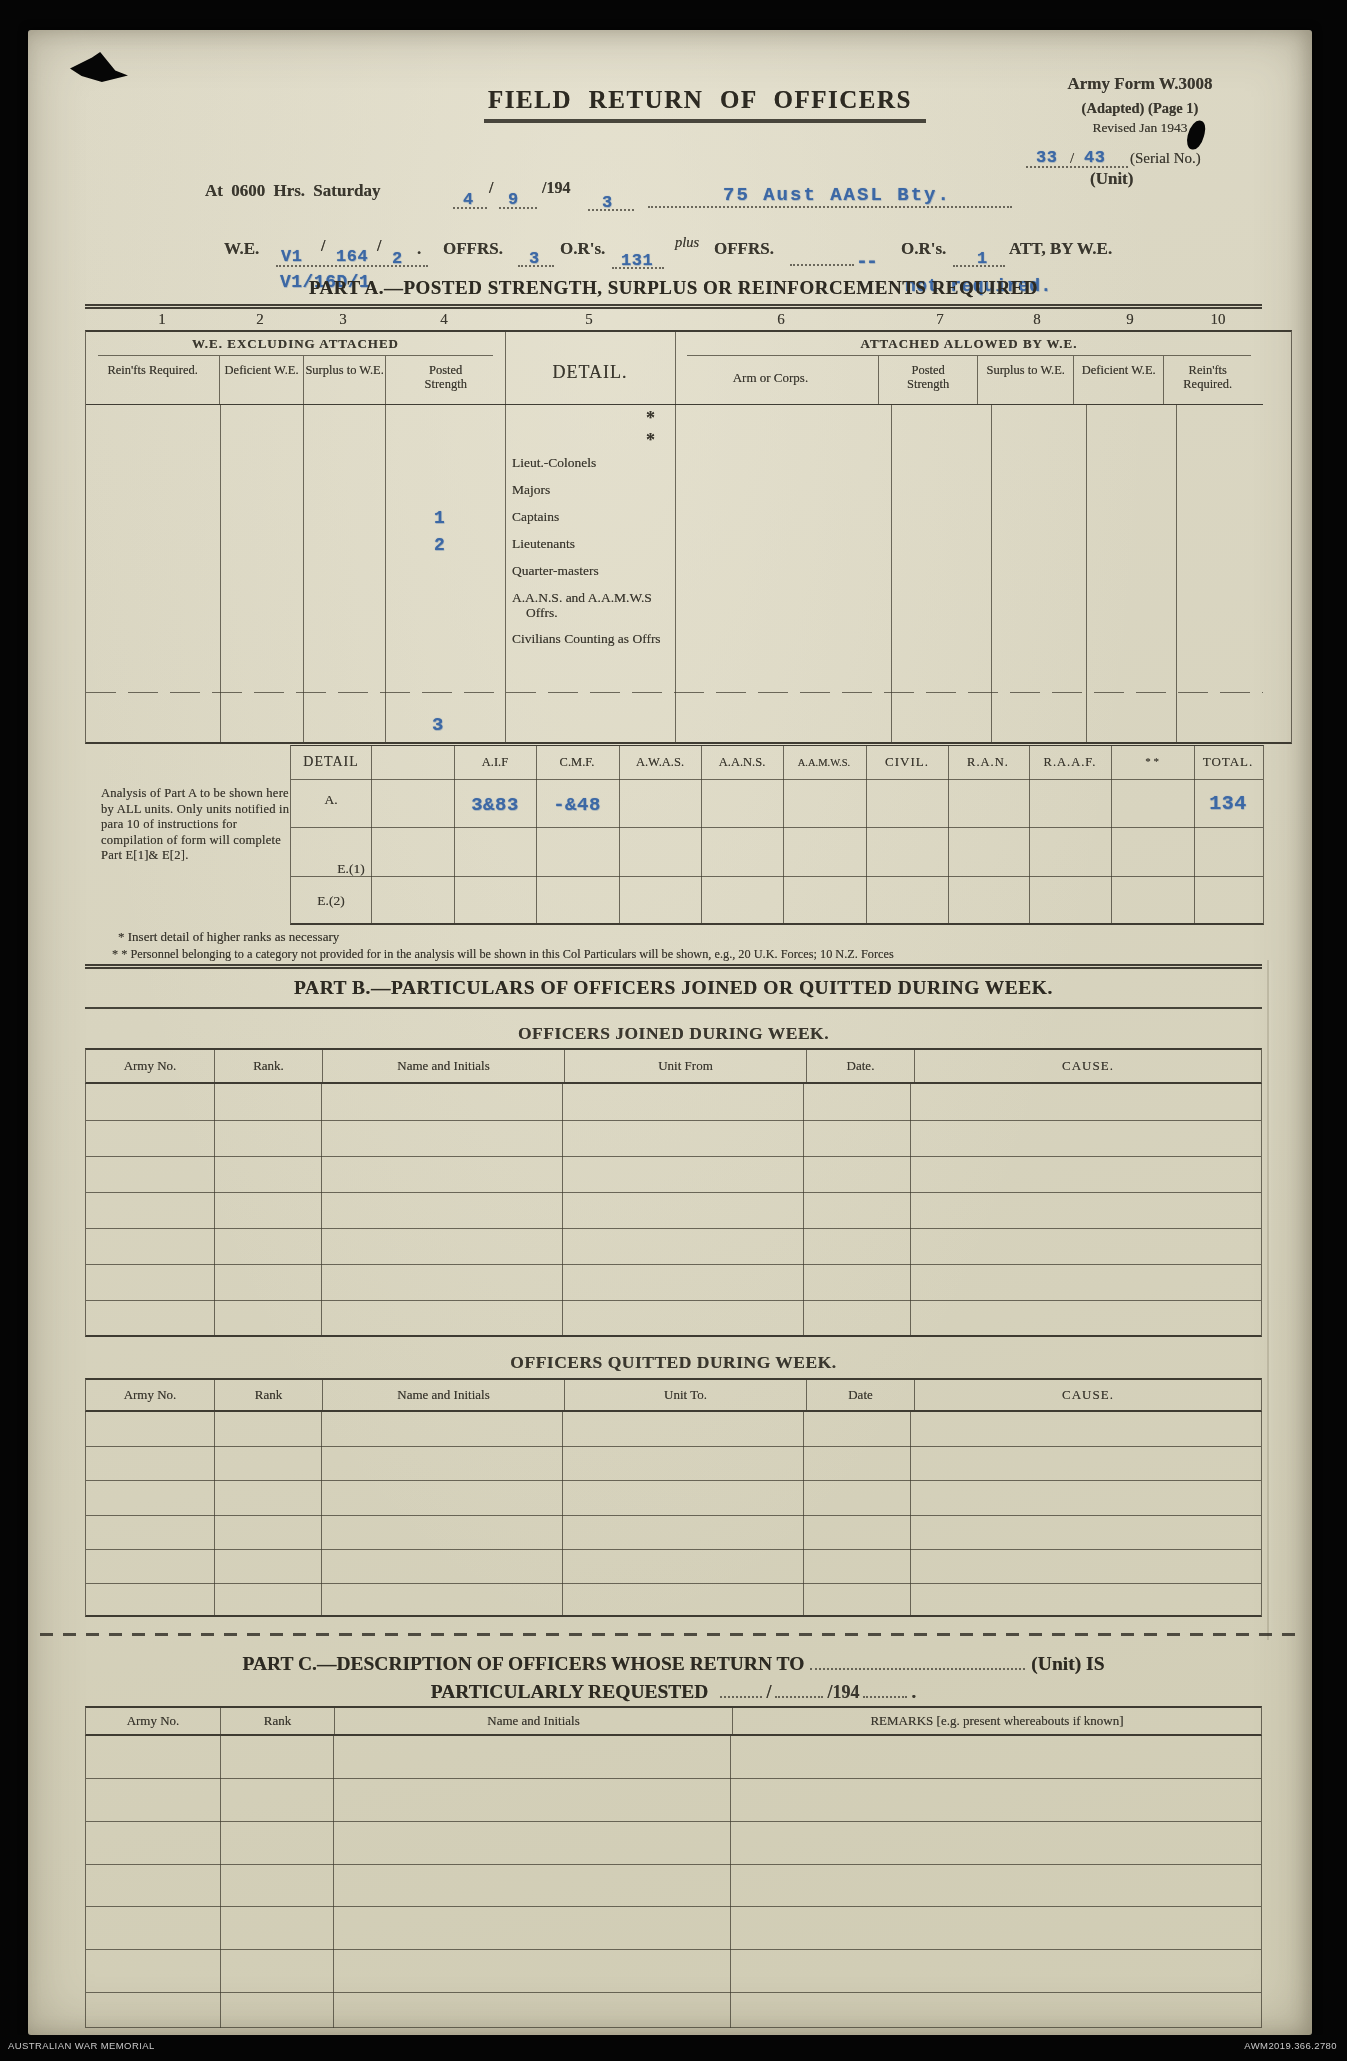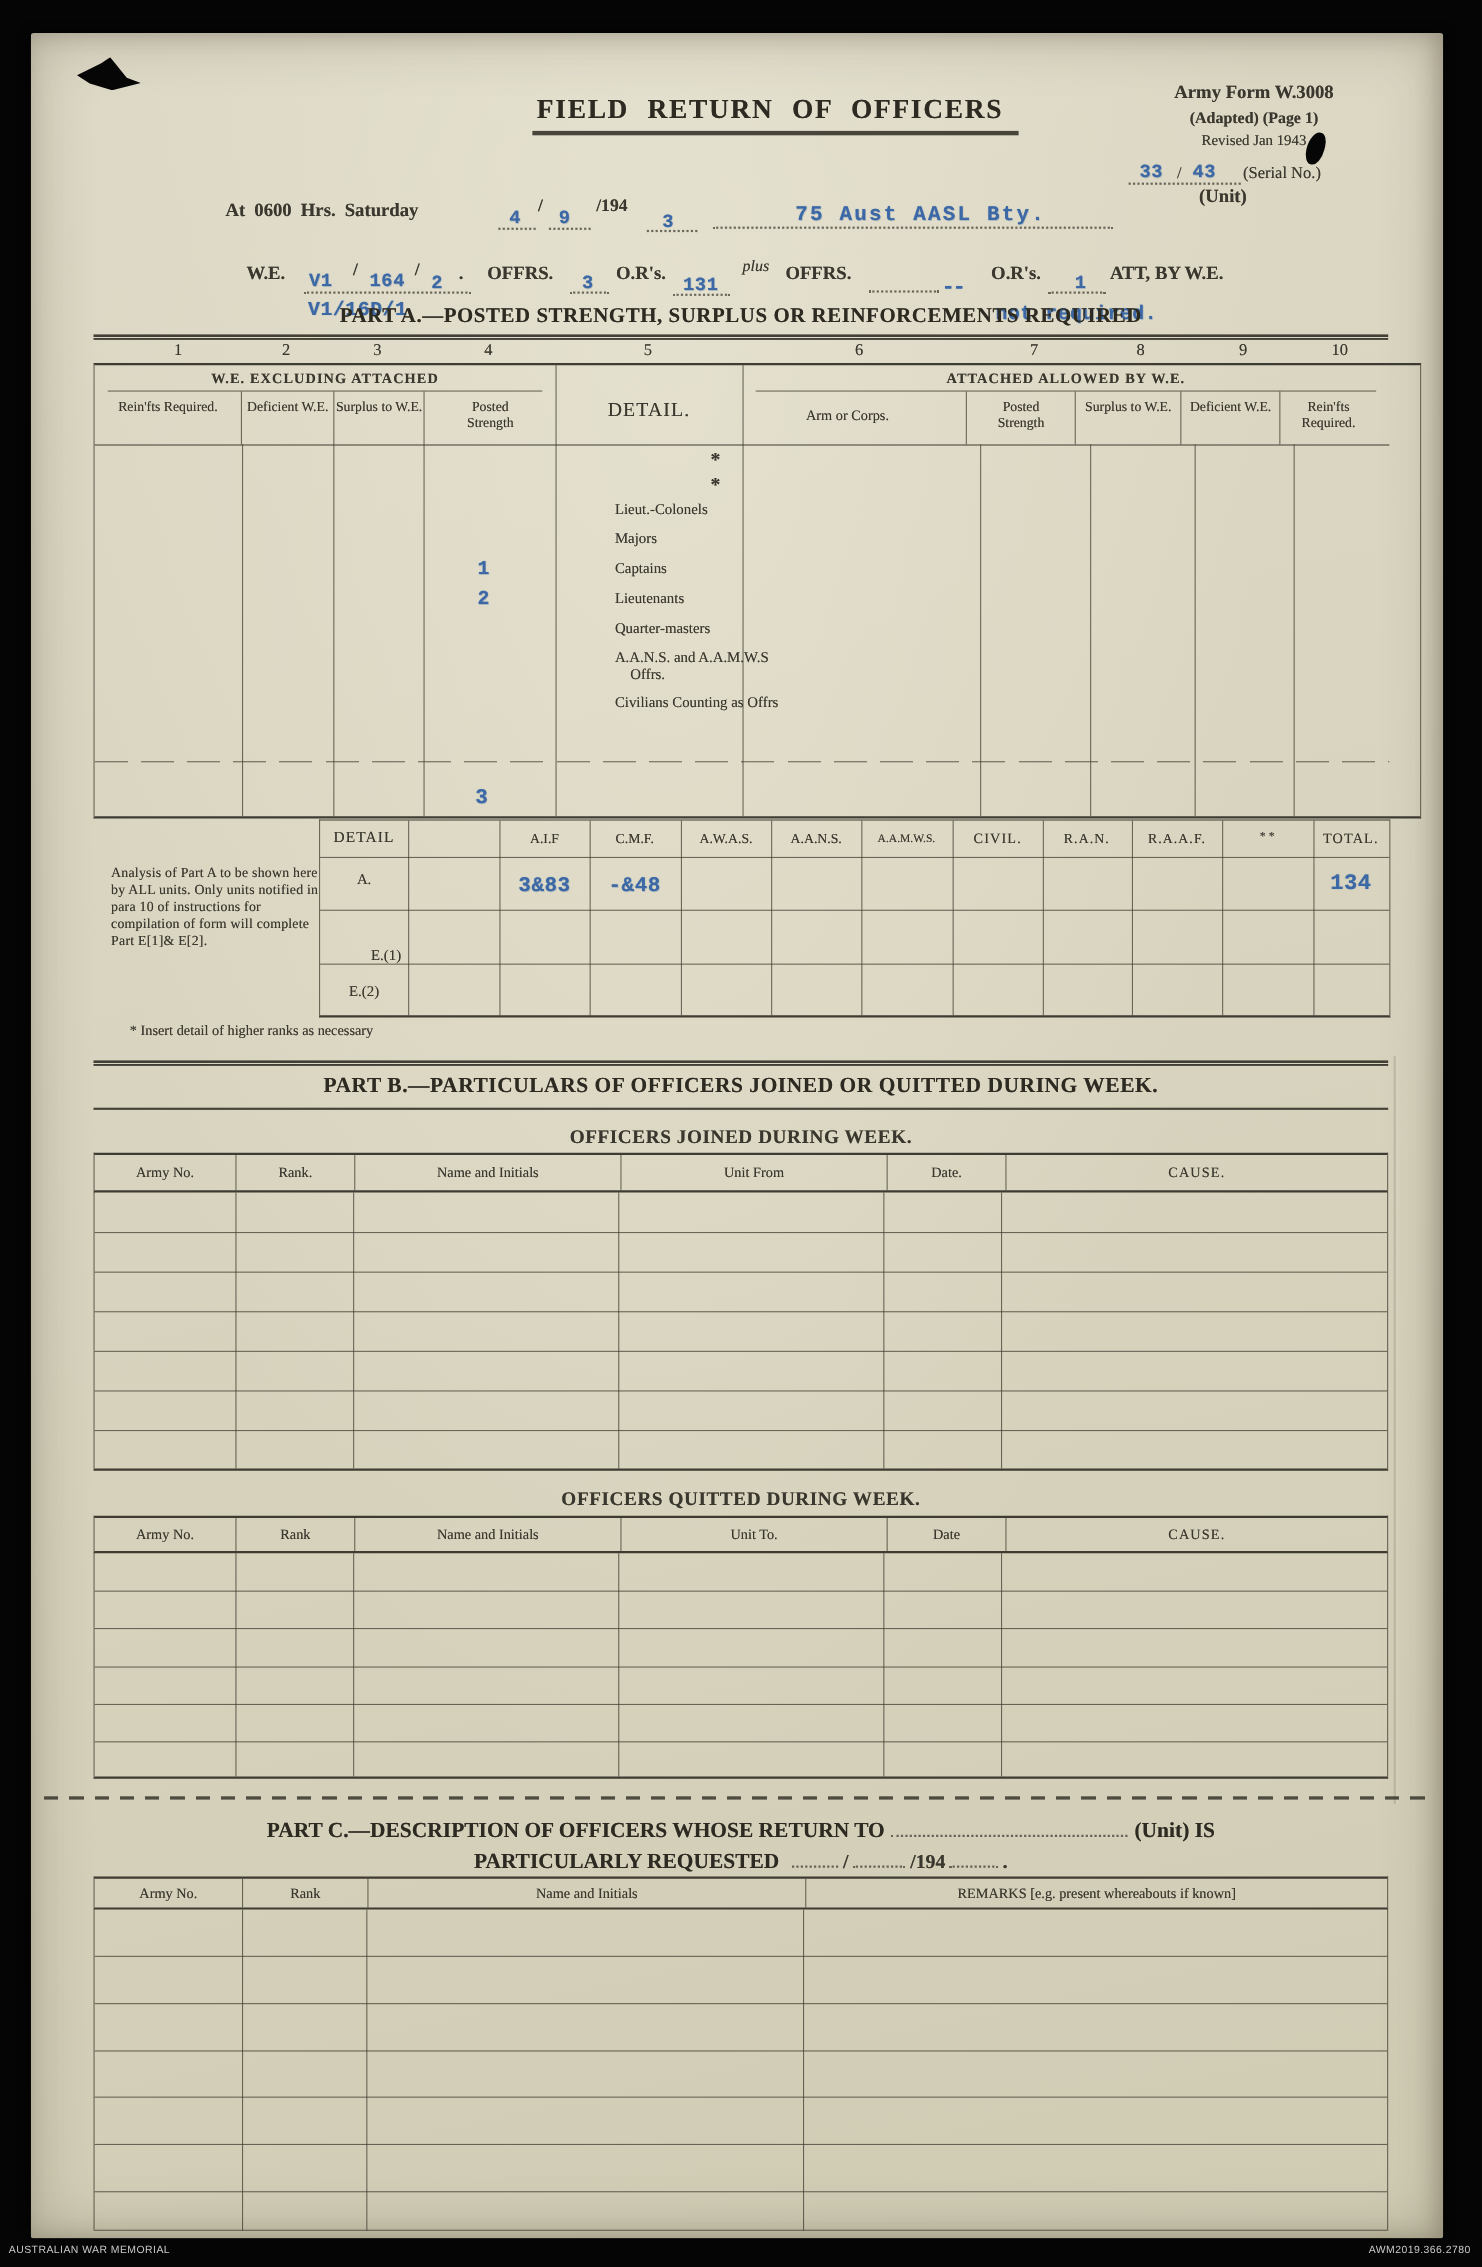--- a/index.html
+++ b/index.html
@@ -155,21 +155,21 @@
               linear-gradient(var(--line),var(--line)) no-repeat 805px 0/1px 100%,
               linear-gradient(var(--line),var(--line)) no-repeat 905px 0/1px 100%,
               linear-gradient(var(--line),var(--line)) no-repeat 1000px 0/1px 100%,
               linear-gradient(var(--line),var(--line)) no-repeat 1090px 0/1px 100%,
               repeating-linear-gradient(90deg,var(--line) 0 30px,transparent 30px 42px) no-repeat 0 288px/100% 1px;">
     </div>
 
     <span class="abs printed bold" style="left:560px;top:76px;font-size:18px;">*</span>
     <span class="abs printed bold" style="left:560px;top:98px;font-size:18px;">*</span>
 
-    <div class="abs" style="left:426px;top:123px;width:160px;font-size:13.5px;line-height:15px;margin-left:47px;">
+    <div class="abs" style="left:426px;top:123px;width:160px;font-size:13.5px;line-height:15px;">
       <div class="printed" style="margin-bottom:12px;">Lieut.-Colonels</div>
       <div class="printed" style="margin-bottom:12px;">Majors</div>
       <div class="printed" style="margin-bottom:12px;">Captains</div>
       <div class="printed" style="margin-bottom:12px;">Lieutenants</div>
       <div class="printed" style="margin-bottom:12px;">Quarter-masters</div>
       <div class="printed" style="margin-bottom:11px;padding-left:14px;text-indent:-14px;">A.A.N.S. and A.A.M.W.S Offrs.</div>
       <div class="printed" style="padding-left:14px;text-indent:-14px;">Civilians Counting as Offrs</div>
     </div>
 
     <span class="abs typed" style="left:348px;top:176px;font-size:18px;">1</span>
@@ -211,20 +211,21 @@
 
     <span class="abs printed" style="left:40px;top:46px;transform:translateX(-50%);font-size:13.5px;">A.</span>
     <span class="abs typed" style="left:204px;top:48px;transform:translateX(-50%);font-size:19px;">3&amp;83</span>
     <span class="abs typed" style="left:286px;top:48px;transform:translateX(-50%);font-size:19px;">-&amp;48</span>
     <span class="abs typed" style="left:937px;top:46px;transform:translateX(-50%);font-size:20px;">134</span>
     <span class="abs printed" style="left:40px;top:115px;transform:translateX(-50%);font-size:13.5px;margin-left:20px;">E.(1)</span>
     <span class="abs printed" style="left:40px;top:147px;transform:translateX(-50%);font-size:13.5px;">E.(2)</span>
   </div>
 
   <div class="abs printed" style="left:118px;top:929px;font-size:13px;">* Insert detail of higher ranks as necessary</div>
+  <div class="abs printed" style="left:112px;top:947px;width:1150px;font-size:12.3px;white-space:nowrap;">* * Personnel belonging to a category not provided for in the analysis will be shown in this Col    Particulars will be shown, e.g., 20 U.K. Forces; 10 N.Z. Forces</div>
 
   <div class="rule-double" style="left:85px;top:964px;width:1177px;"></div>
 
   <div class="abs printed bold centered" style="left:85px;top:977px;width:1177px;font-size:19.5px;letter-spacing:.5px;color:var(--ink-strong);">PART B.—PARTICULARS OF OFFICERS JOINED OR QUITTED DURING WEEK.</div>
   <div class="rule" style="left:85px;top:1007px;width:1177px;height:2px;"></div>
 
   <div class="abs printed bold centered" style="left:85px;top:1023px;width:1177px;font-size:17.5px;letter-spacing:.5px;">OFFICERS JOINED DURING WEEK.</div>
 
   <div class="abs" style="left:85px;top:1048px;width:1177px;height:292px;">
     <div style="display:flex;height:36px;border-top:2.5px solid var(--line-strong);border-bottom:2px solid var(--line-strong);border-left:1px solid var(--line);border-right:1px solid var(--line);box-sizing:border-box;align-items:center;">

